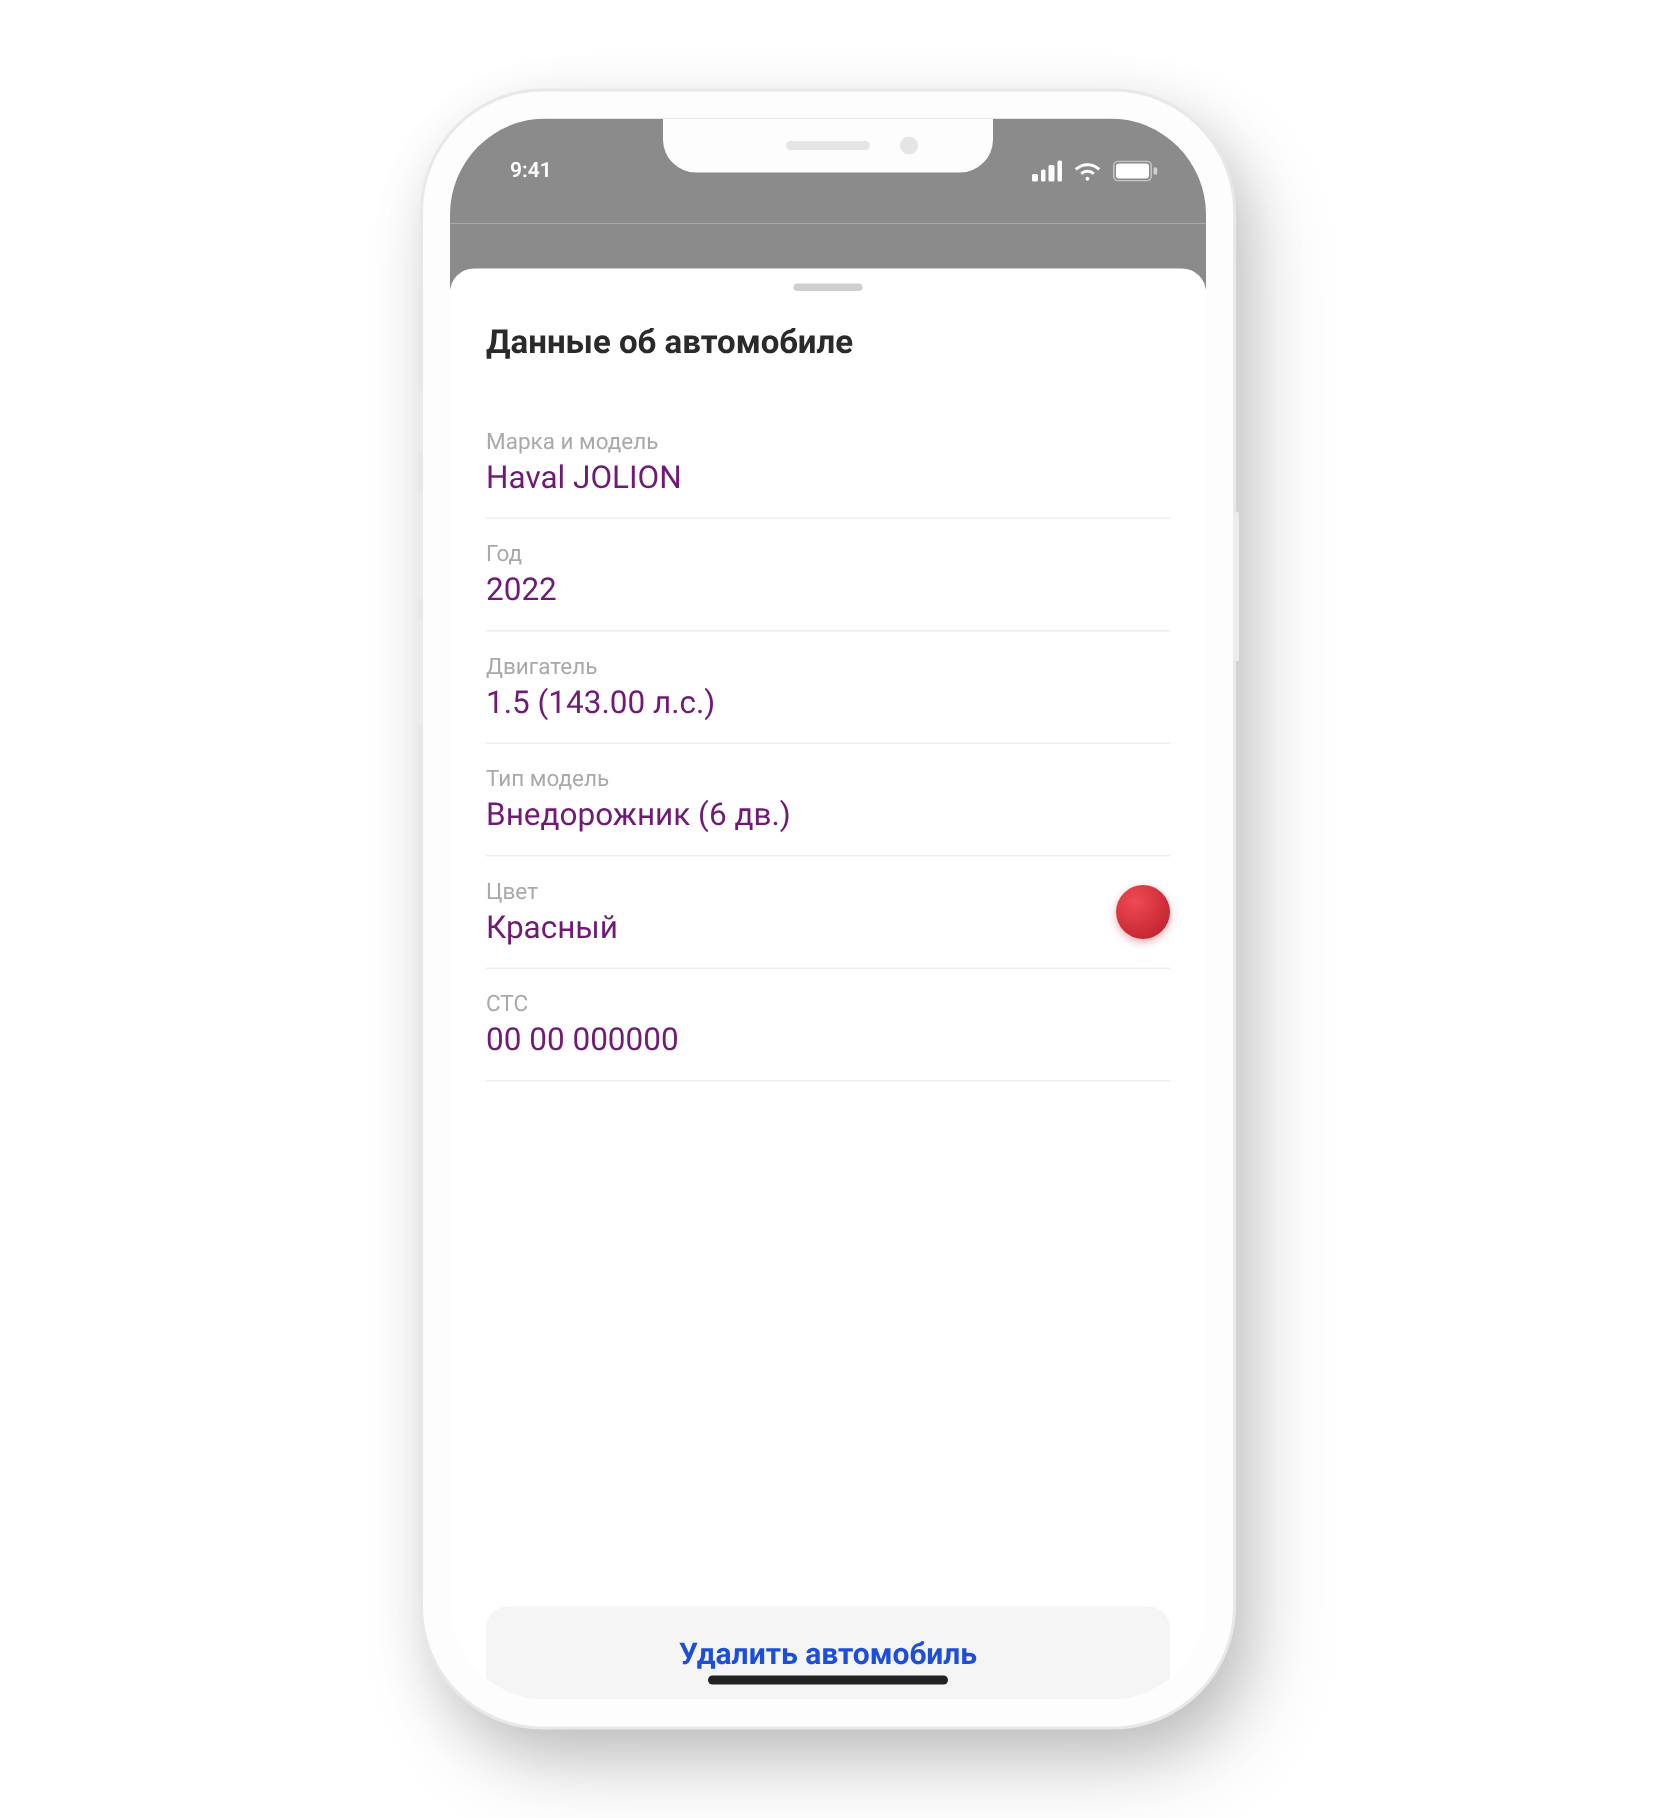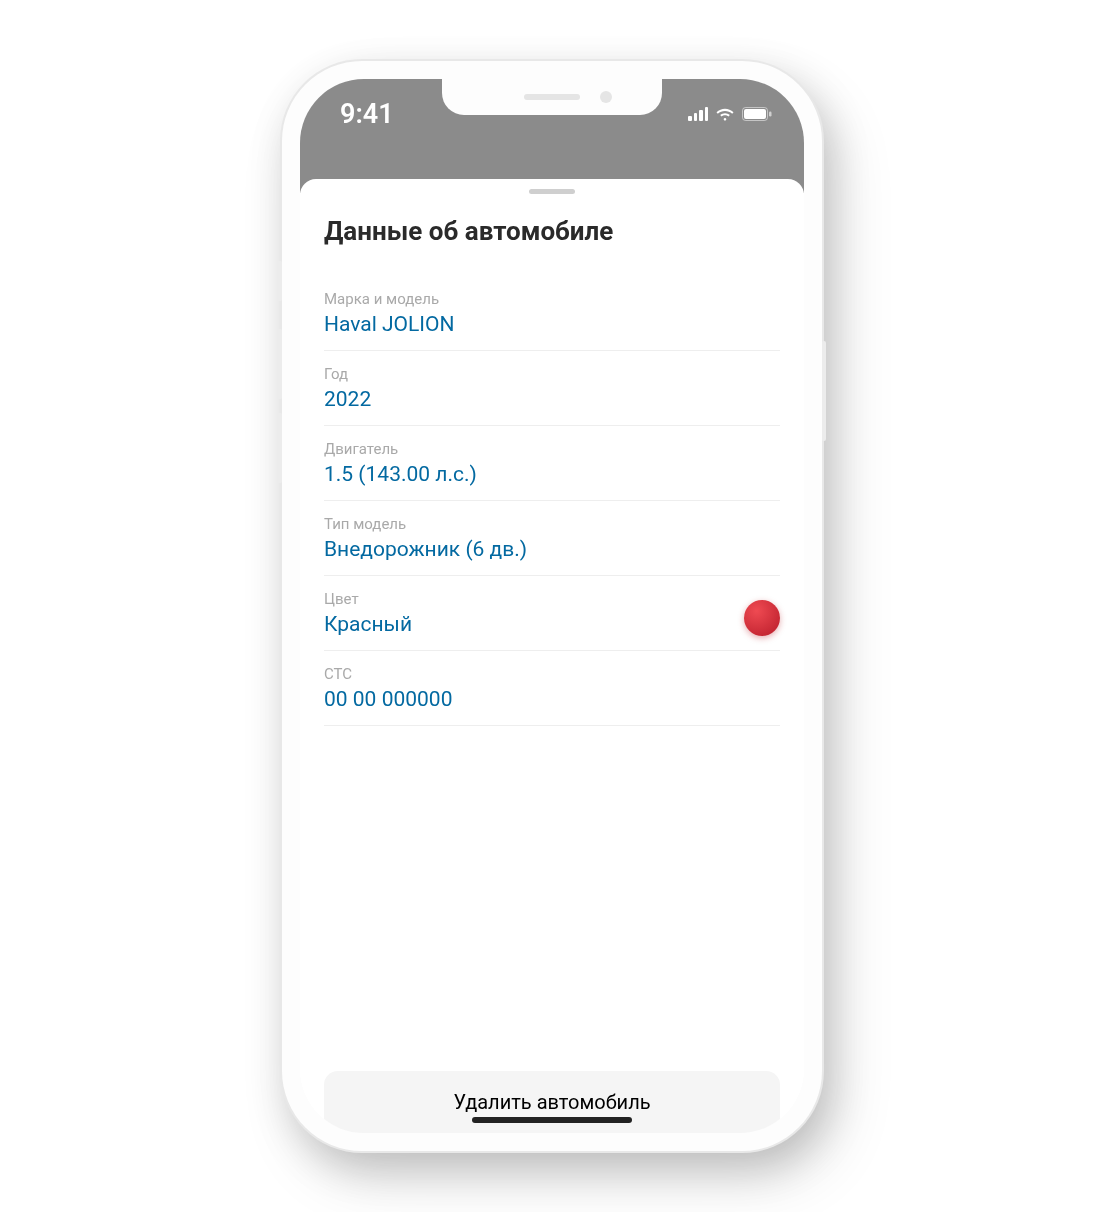--- a/index.html
+++ b/index.html
@@ -89,21 +89,21 @@
       right: 50px;
     }
     .status-bar {
       height: 70px;
       background: #8b8b8b;
       display: flex;
       align-items: center;
       justify-content: space-between;
       padding: 0 32px 0 40px;
       color: #ffffff;
-      font-size: 27px;
+      font-size: 14px;
       font-weight: 600;
       flex-shrink: 0;
       gap: 31px;
     }
     .status-right {
       display: flex;
       align-items: center;
       gap: 7px;
     }
     .signal-icon, .wifi-icon, .battery-icon {
@@ -146,64 +146,64 @@
       background: #cfcfcf;
       border-radius: 3px;
       margin: 10px auto 0;
     }
     .sheet-content {
       padding: 22px 24px 0;
       flex: 1;
       overflow: hidden;
     }
     .page-title {
-      font-size: 26px;
+      font-size: 22px;
       font-weight: 700;
       color: #2a2a2a;
       margin-bottom: 30px;
     }
     .field {
       padding: 14px 0 14px;
       border-bottom: 1px solid #eeeeee;
       display: flex;
-      align-items: flex-end;
+      align-items: center;
       justify-content: space-between;
     }
     .field:last-of-type {
       border-bottom: 1px solid #eeeeee;
     }
     .field-text {
       display: flex;
       flex-direction: column;
     }
     .field-label {
       font-size: 15px;
       color: #a9a9a9;
       margin-bottom: 4px;
     }
     .field-value {
       font-size: 21px;
-      color: #0369a1;
+      color: #701a75;
     }
     .color-swatch {
       width: 36px;
       height: 36px;
       border-radius: 50%;
       background: radial-gradient(circle at 35% 30%, #ef4a52, #c0222f 85%);
       box-shadow: 0 2px 6px rgba(180,20,30,0.35);
     }
     .delete-btn {
       margin: 30px 24px 0;
       height: 62px;
       background: #f5f5f5;
       border: none;
       border-radius: 14px;
-      color: #000000;
+      color: #1d4ed8;
       font-size: 20px;
-      font-weight: 400;
+      font-weight: 700;
       cursor: pointer;
     }
     .home-indicator {
       width: 160px;
       height: 6px;
       background: #222;
       border-radius: 4px;
       position: absolute;
       bottom: 10px;
       left: 50%;

